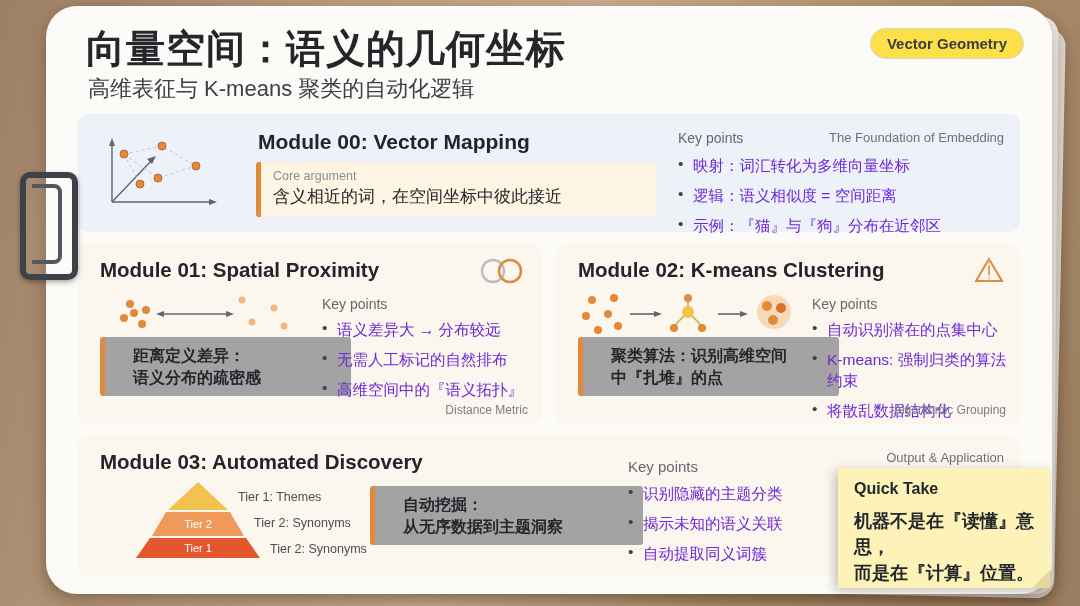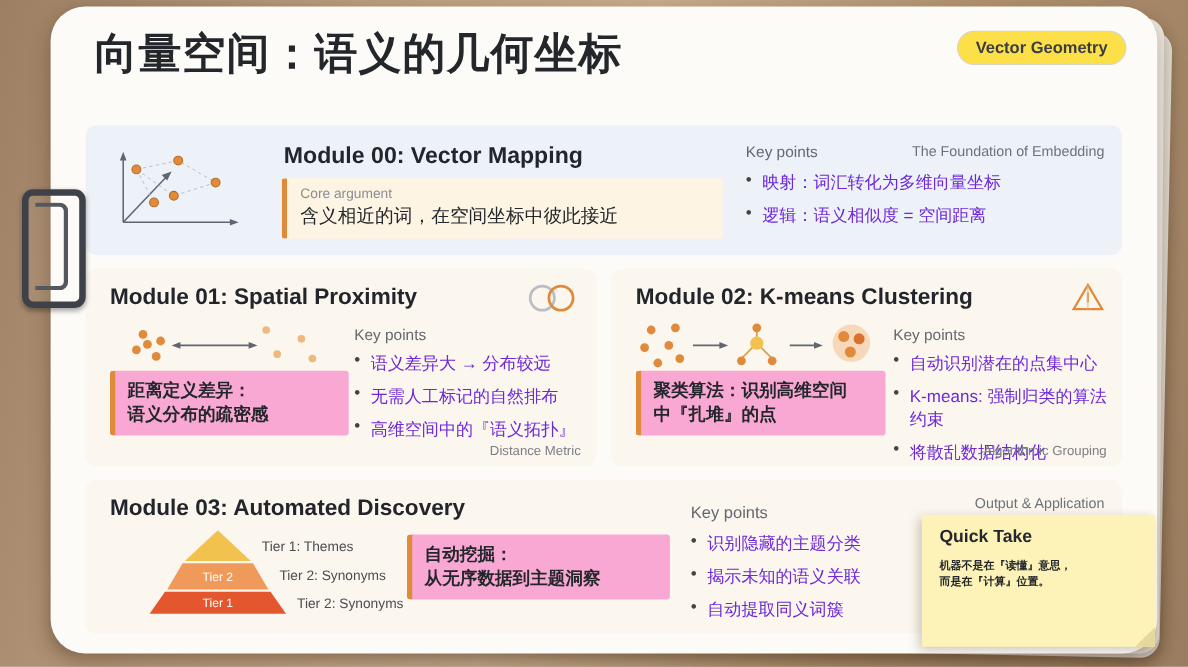--- a/index.html
+++ b/index.html
@@ -198,24 +198,24 @@
     color: #22262c;
   }
   .mod-foot {
     position: absolute;
     right: 14px; bottom: 7px;
     font-size: 12px;
     color: #7a7f86;
   }
   .hi-box {
     position: absolute;
-    background: #f9a8d4;
+    background: #a3a3a3;
     border-left: 5px solid #e08a3c;
     border-radius: 3px;
-    padding: 8px 11px;
+    padding: 8px 28px;
     font-size: 16px;
     font-weight: bold;
     color: #23262b;
     line-height: 1.35;
   }
 
   
   .p03 {
     left: 32px; top: 430px;
     width: 942px; height: 140px;
@@ -235,21 +235,21 @@
     position: absolute;
     left: 16px; top: 12px;
     font-size: 16px;
     font-weight: bold;
     color: #24272c;
   }
   .sticky-text {
     position: absolute;
     left: 16px; top: 40px;
     width: 185px;
-    font-size: 10px;
+    font-size: 18px;
     font-weight: bold;
     color: #24272c;
     line-height: 1.45;
   }
   .sticky-fold {
     position: absolute;
     right: 0; bottom: 0;
     width: 0; height: 0;
     border-left: 18px solid transparent;
     border-bottom: 18px solid #e6d79c;
@@ -262,20 +262,21 @@
 <body>
 
 <div class="desk"></div>
 <div class="sheet-back2"></div>
 <div class="sheet-back1"></div>
 
 <div class="sheet">
   <div class="content">
 
     <div class="title">向量空间：语义的几何坐标</div>
+    <div class="subtitle">高维表征与 K-means 聚类的自动化逻辑</div>
     <div class="chip">Vector Geometry</div>
 
     <div class="panel p00">
       <div class="axes">
         <svg width="130" height="84" viewBox="0 0 130 84">
           <g stroke="#5f6672" stroke-width="1.4" fill="none">
             <line x1="12" y1="70" x2="12" y2="10" marker-end=""></line>
             <line x1="12" y1="70" x2="112" y2="70"></line>
             <line x1="12" y1="70" x2="52" y2="28"></line>
             <polygon points="12,6 9,14 15,14" fill="#5f6672" stroke="none"></polygon>
@@ -302,20 +303,21 @@
         <div class="quote-label">Core argument</div>
         <div class="quote-text">含义相近的词，在空间坐标中彼此接近</div>
       </div>
 
       <div style="position:absolute; left:600px; top:16px;" class="kp-head">Key points</div>
       <div style="position:absolute; right:16px; top:16px;" class="kp-right">The Foundation of Embedding</div>
 
       <ul class="bullets" style="position:absolute; left:600px; top:42px; width:330px;">
         <li>映射：词汇转化为多维向量坐标</li>
         <li>逻辑：语义相似度 = 空间距离</li>
+        <li>示例：『猫』与『狗』分布在近邻区</li>
       </ul>
     </div>
 
     <div class="panel p01">
       <div class="mod-title">Module 01: Spatial Proximity</div>
 
       <div style="position:absolute; right:18px; top:14px;">
         <svg width="44" height="26" viewBox="0 0 44 26">
           <circle cx="13" cy="13" r="11" fill="none" stroke="#b9bec7" stroke-width="2.5"></circle>
           <circle cx="30" cy="13" r="11" fill="none" stroke="#e08a3c" stroke-width="2.5"></circle>

